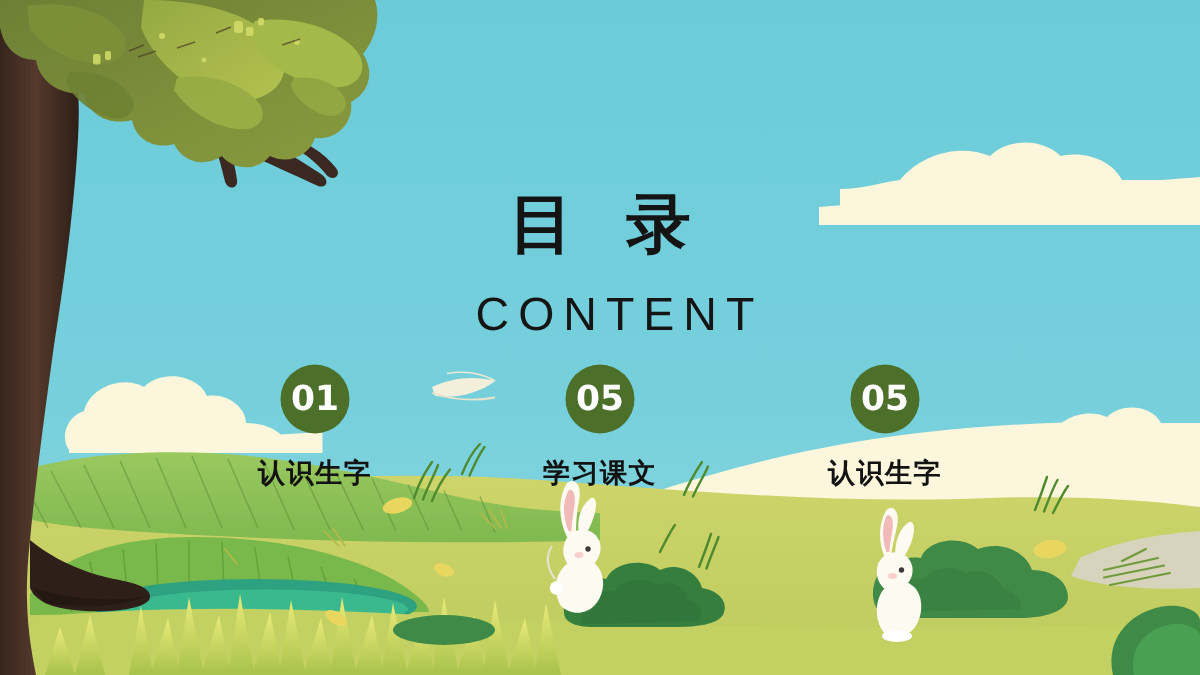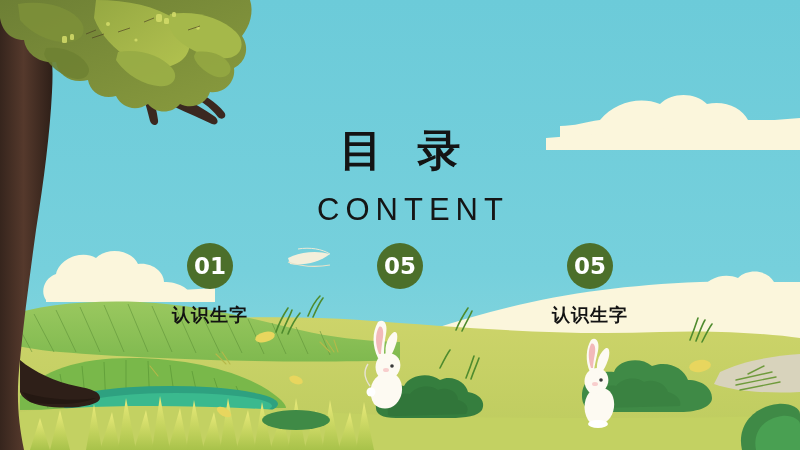--- a/index.html
+++ b/index.html
@@ -448,20 +448,21 @@
 
   <div id="agenda">
 
     <div class="agenda-item">
       <div class="num-circle">01</div>
       <div class="agenda-label">认识生字</div>
     </div>
 
     <div class="agenda-item">
       <div class="num-circle">05</div>
+      <div class="agenda-label">学习课文</div>
     </div>
 
     <div class="agenda-item">
       <div class="num-circle">05</div>
       <div class="agenda-label">认识生字</div>
     </div>
 
   </div>
 
 </div>

